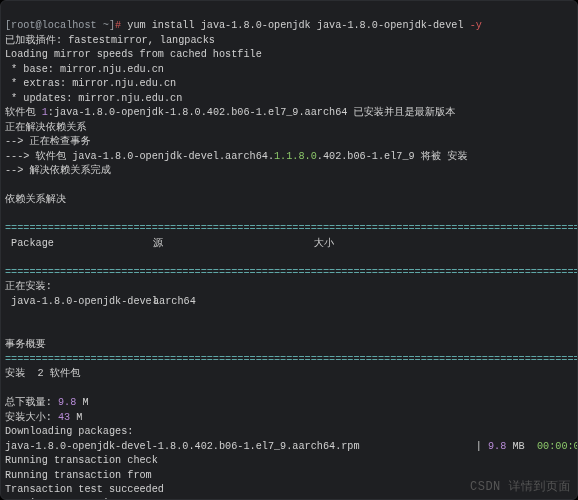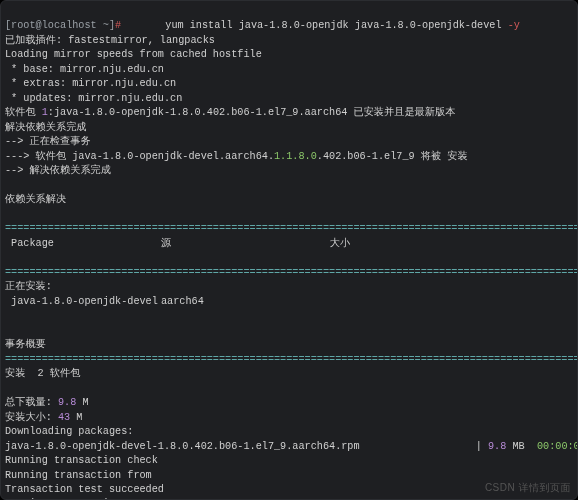--- a/index.html
+++ b/index.html
@@ -8,48 +8,48 @@
     width:578px;height:500px;box-sizing:border-box;
     background:#1e1f22;border-radius:6px;border:1px solid #2b2d31;
     position:relative;overflow:hidden;
   }
   .term{
     position:absolute;top:4px;left:4px;right:4px;bottom:4px;
     font-family:"SFMono-Regular","Consolas","Menlo","Courier New",monospace;
     font-size:10.2px;line-height:1.42;color:#d0d0d0;
     white-space:pre;box-sizing:border-box;
   }
-  .fg-def{color:#d0d0d0;margin-left:38px;}
+  .fg-def{color:#d0d0d0;}
   .fg-red{color:#d45a5a;}
   .fg-green{color:#8cc86a;}
   .fg-teal{color:#5fa7a7;}
   .fg-purple{color:#b88cd8;}
   .fg-dim{color:#9aa0a6;}
   .watermark{
-    position:absolute;right:6px;bottom:4px;font-size:10px;color:#555;letter-spacing:0.5px;
-    font-family:Liberation Sans, sans-serif;
+    position:absolute;right:6px;bottom:4px;font-size:12px;color:#555;letter-spacing:0.5px;
+    font-family:Liberation Mono, monospace;
   }
   
-  .tbl{display:grid;grid-template-columns:140px 88px 150px 88px auto;column-gap:16px;}
+  .tbl{display:grid;grid-template-columns:140px 88px 150px 88px auto;column-gap:8px;}
   .tbl span{white-space:pre;}
   .right{text-align:center;}
 </style>
 </head>
 <body>
 
 <div class="frame">
 <div class="term">
 <span><span class="fg-dim">[root@localhost ~]</span><span class="fg-red">#</span> <span class="fg-def">yum install java-1.8.0-openjdk java-1.8.0-openjdk-devel </span><span class="fg-red">-y</span></span>
 <span>已加载插件: fastestmirror, langpacks</span>
 <span>Loading mirror speeds from cached hostfile</span>
 <span> * base: mirror.nju.edu.cn</span>
 <span> * extras: mirror.nju.edu.cn</span>
 <span> * updates: mirror.nju.edu.cn</span>
 <span><span>软件包 </span><span class="fg-purple">1</span><span>:java-1.8.0-openjdk-1.8.0.402.b06-1.el7_9.aarch64 已安装并且是最新版本</span></span>
-<span>解决依赖关系完成</span>
+<span>正在解决依赖关系</span>
 <span>--&gt; 正在检查事务</span>
 <span><span>---&gt; 软件包 java-1.8.0-openjdk-devel.aarch64.</span><span class="fg-green">1.1.8.0</span><span>.402.b06-1.el7_9 将被 安装</span></span>
 <span>--&gt; 解决依赖关系完成</span>
 
 <span>依赖关系解决</span>
 
 <span class="fg-teal">================================================================================================</span>
 <span class="tbl"><span> Package</span><span>源</span><span class="right">大小</span></span>
 <span class="fg-teal">================================================================================================</span>
 <span>正在安装:</span>

